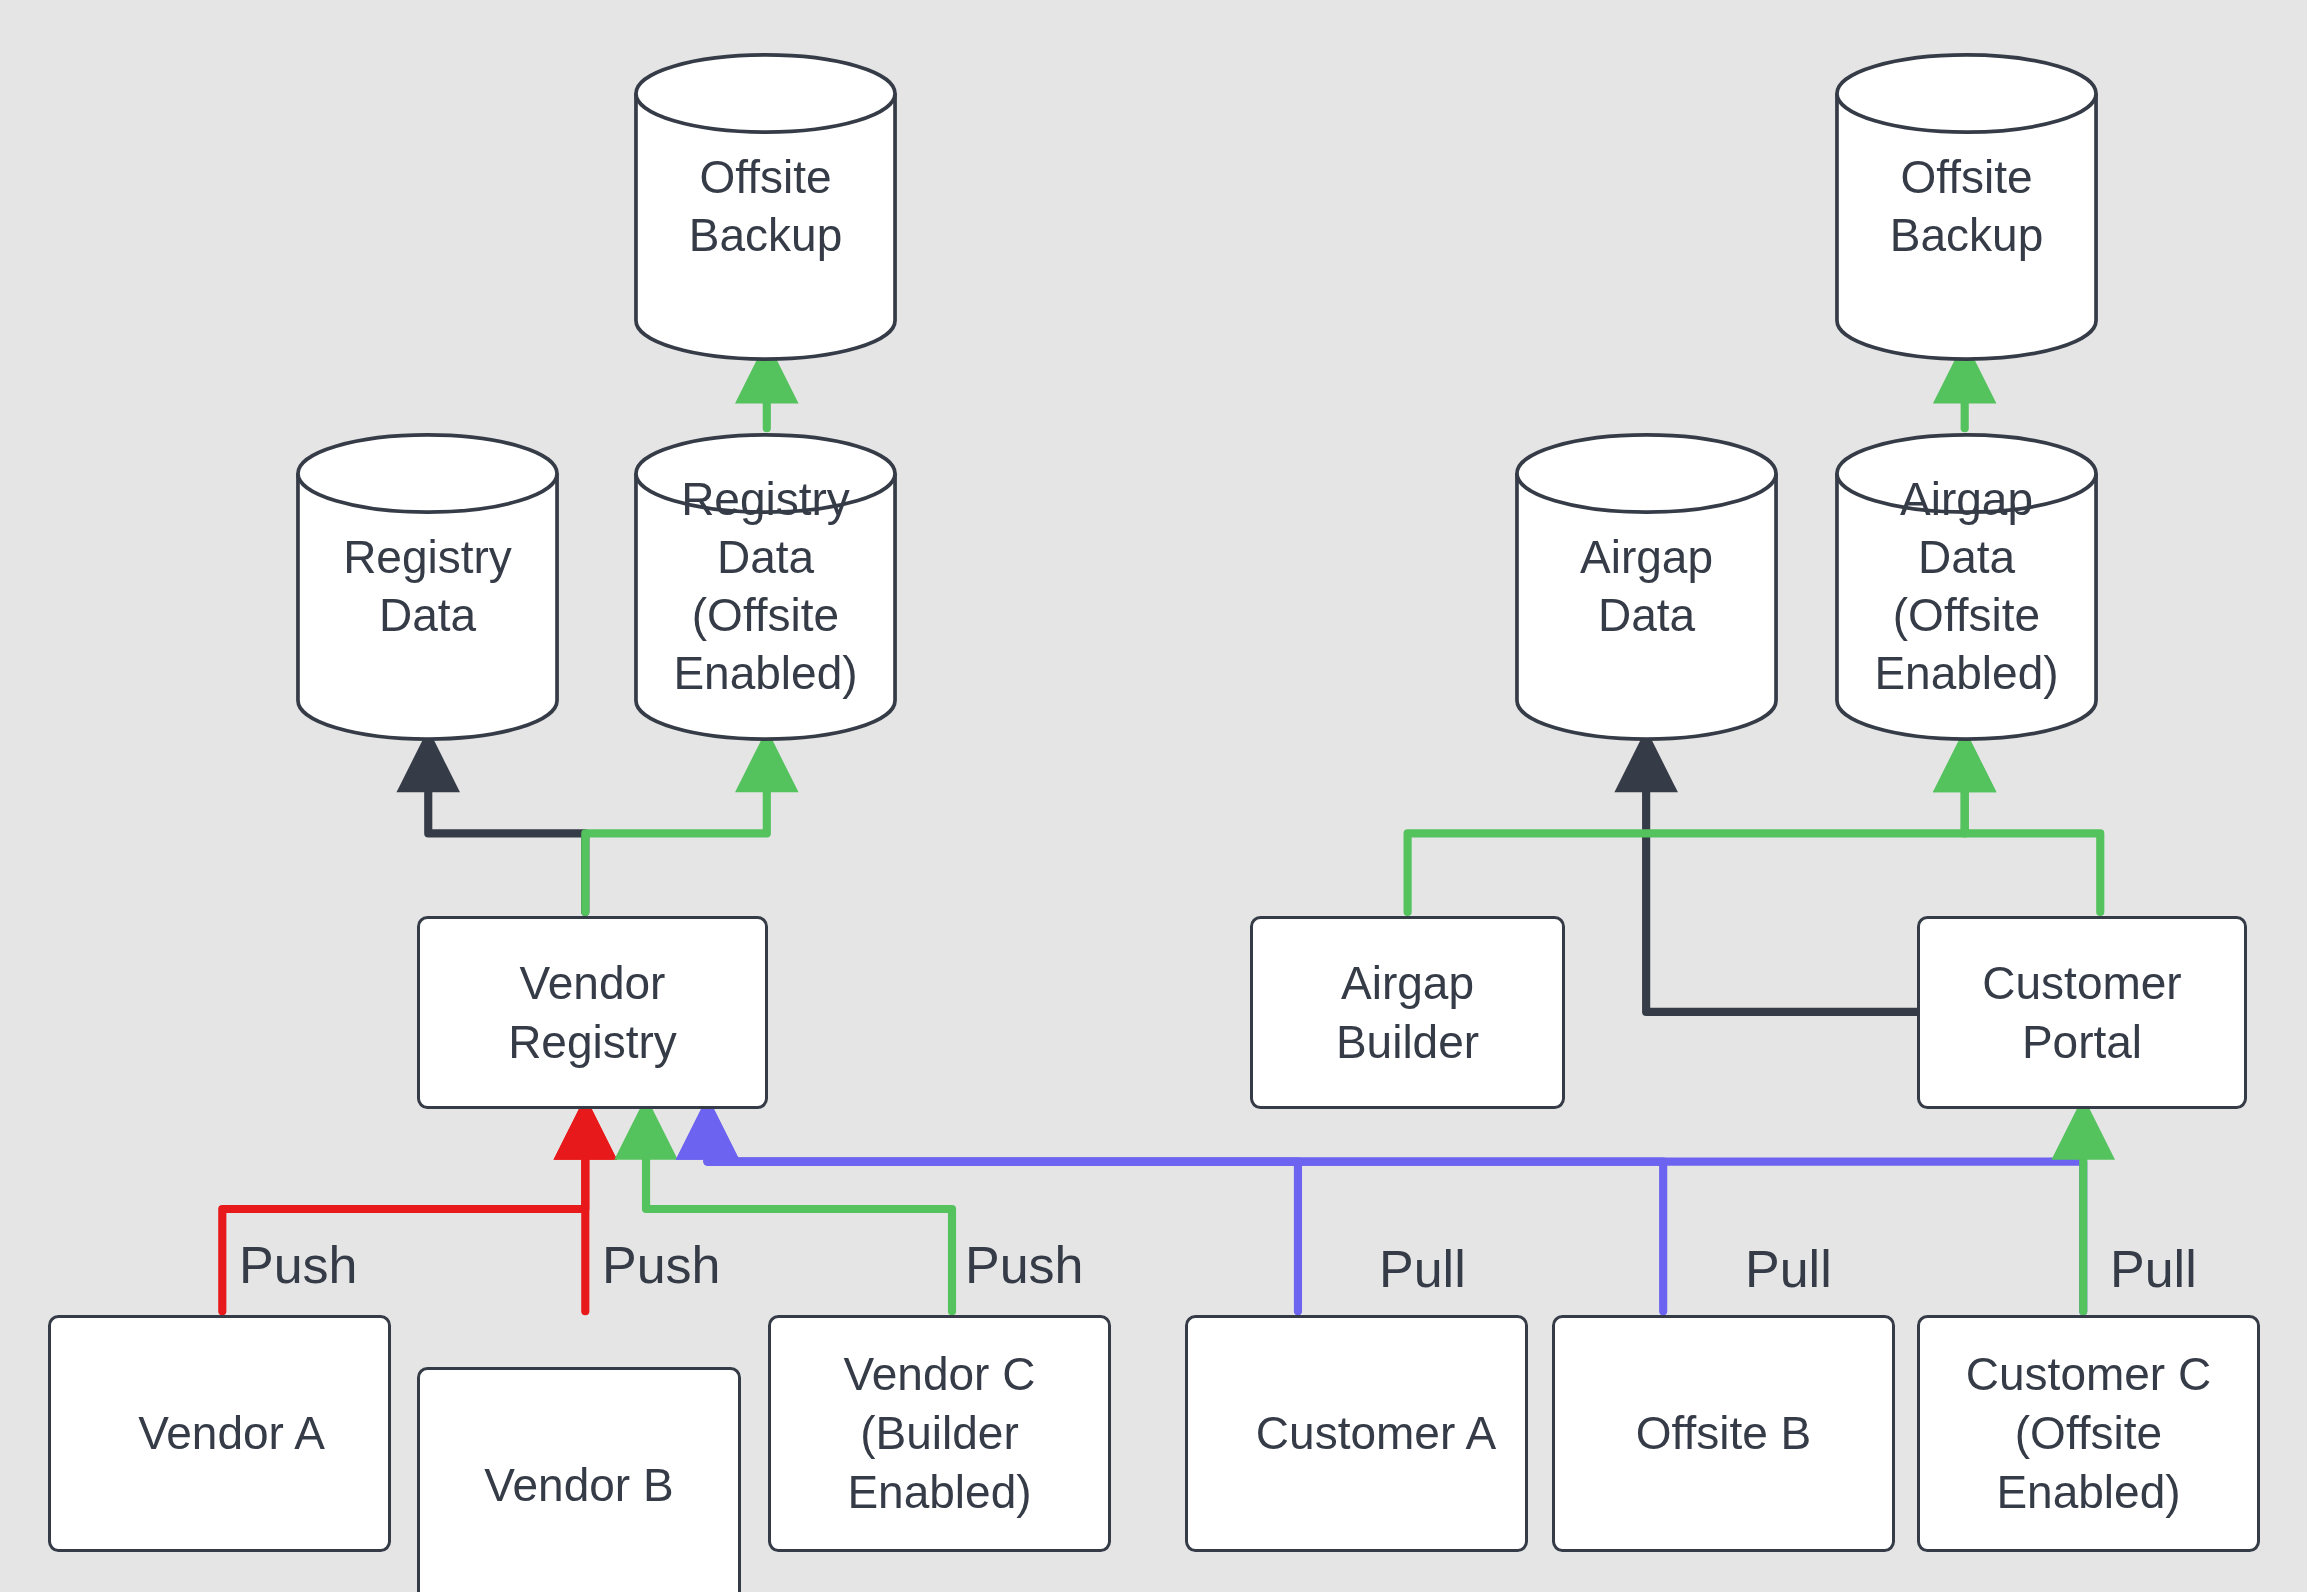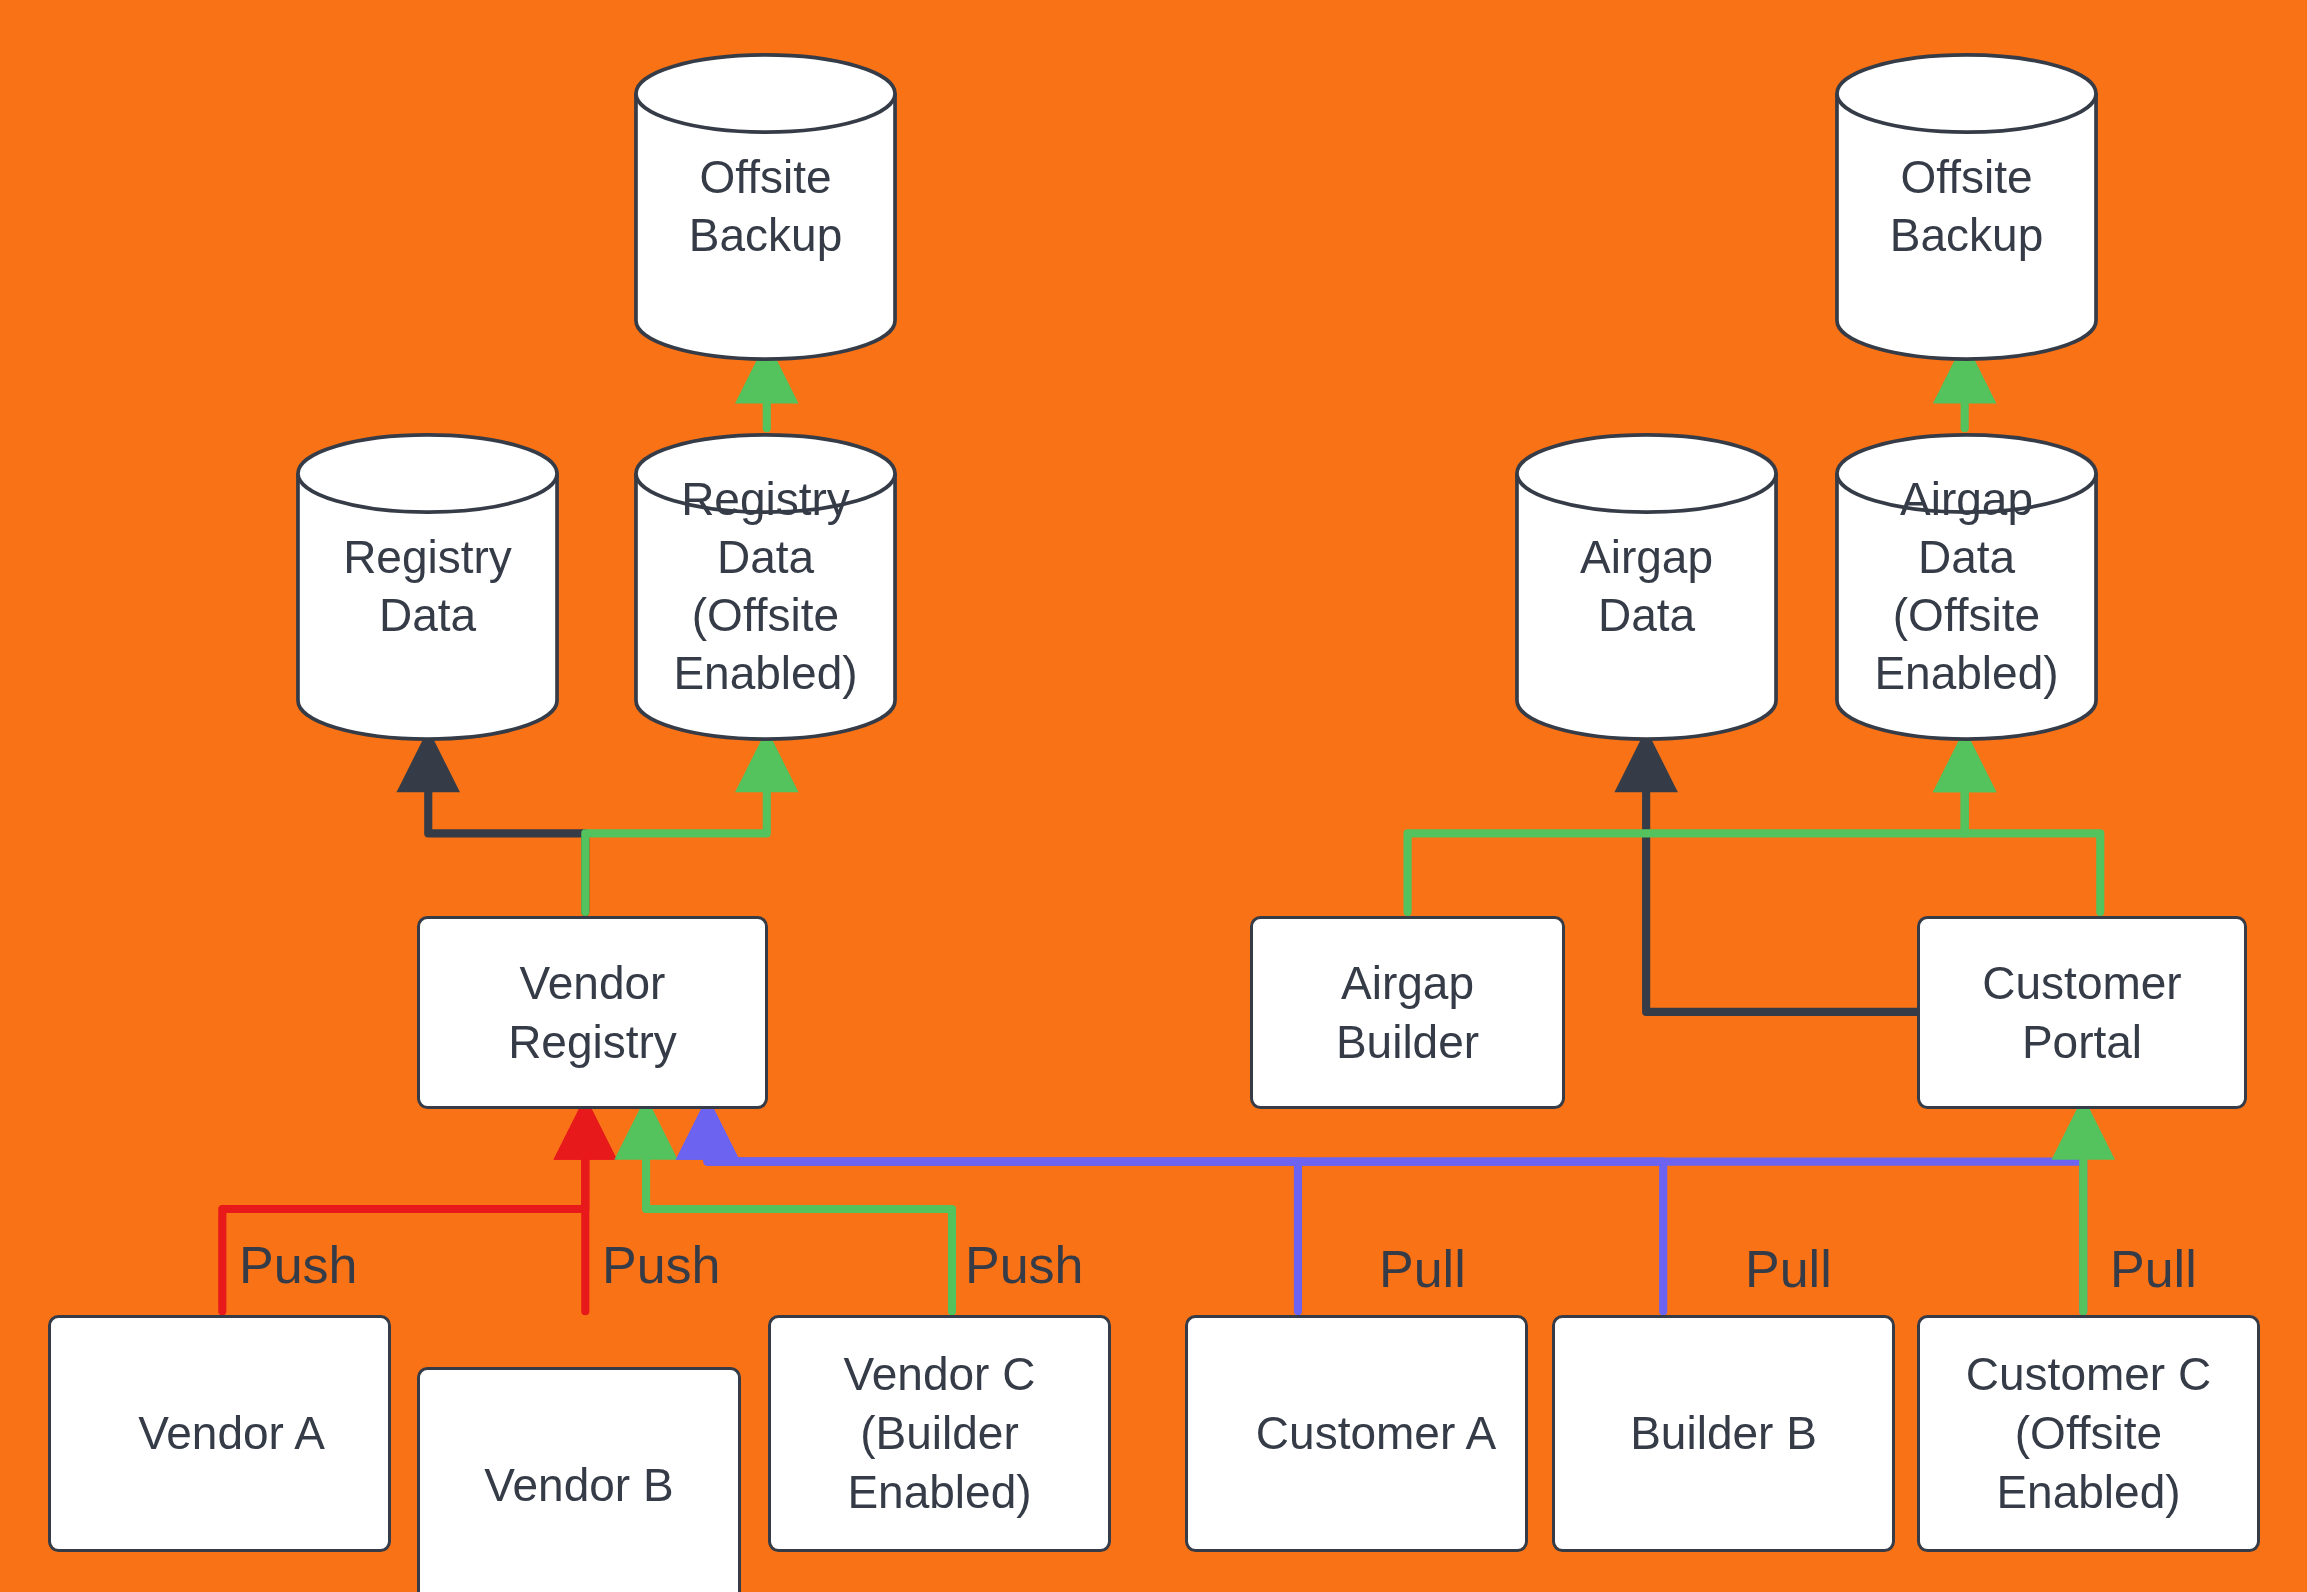--- a/index.html
+++ b/index.html
@@ -1,17 +1,17 @@
 <!DOCTYPE html>
 <html style="font-size:12px"><head>
 <meta charset="utf-8">
 <style>
   html,body{margin:0;padding:0;background:#ffffff;}
   body{font-family:"Liberation Sans", sans-serif;}
-  #stage{position:relative;width:2307px;height:1592px;background:#f97316;overflow:hidden;}
+  #stage{position:relative;width:2307px;height:1592px;background:#e5e5e5;overflow:hidden;}
   #edges{position:absolute;left:0;top:0;width:2307px;height:1592px;}
   .node{position:absolute;box-sizing:border-box;display:flex;align-items:center;justify-content:center;text-align:center;color:#363C47;}
   .boxnode{border:3.7px solid #363C47;border-radius:10.4px;background:#ffffff;font-size:46px;line-height:1.28;}
   .cylnode{background:transparent;font-size:46px;line-height:1.26;}
   .cyl-svg{position:absolute;left:0;top:0;width:100%;height:100%;}
   .cyl-label{position:relative;z-index:2;padding:0 6px;white-space:pre-line;}
   .edge-label{position:absolute;color:#363C47;font-size:52px;line-height:1;white-space:nowrap;}
 </style>
 </head>
 <body>
@@ -151,21 +151,21 @@
     <span class="cyl-label">Vendor C
 (Builder
 Enabled)</span>
   </div>
 
   <div class="node boxnode" style="left:1185px;top:1315px;width:343px;height:237px;padding-left:39px;">
     <span class="cyl-label">Customer A</span>
   </div>
 
   <div class="node boxnode" style="left:1552px;top:1315px;width:343px;height:237px;">
-    <span class="cyl-label">Builder B</span>
+    <span class="cyl-label">Offsite B</span>
   </div>
 
   <div class="node boxnode" style="left:1917px;top:1315px;width:343px;height:237px;">
     <span class="cyl-label">Customer C
 (Offsite
 Enabled)</span>
   </div>
 
   <div class="edge-label" style="left:239px;top:1239px;">Push</div>
   <div class="edge-label" style="left:602px;top:1239px;">Push</div>

